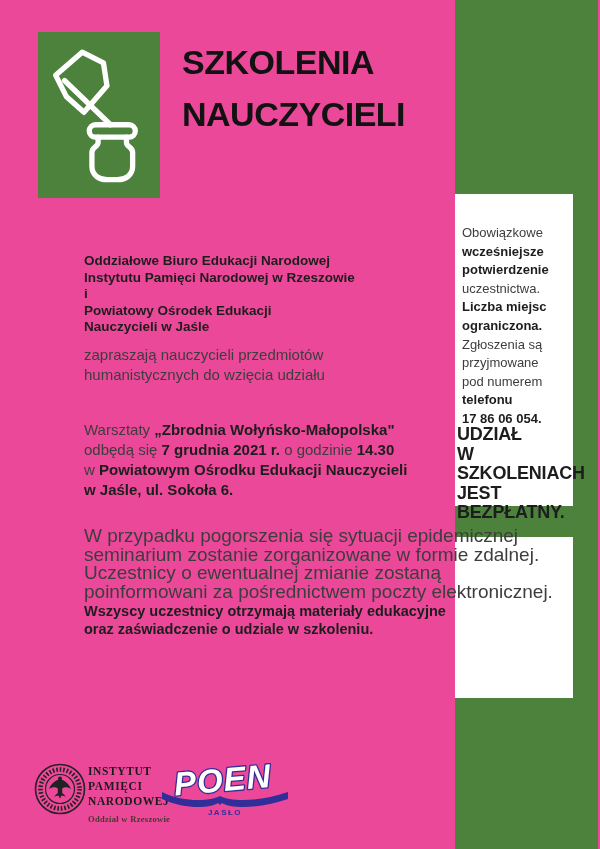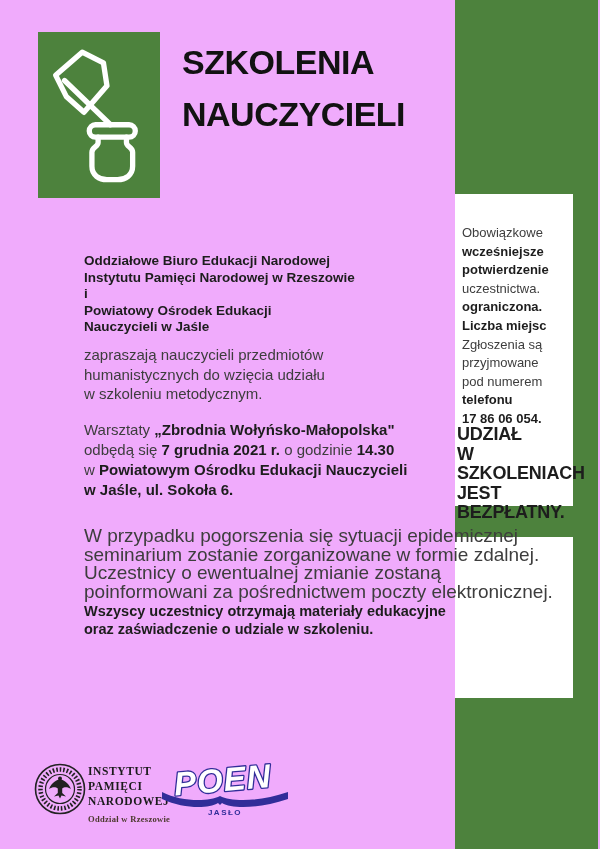--- a/index.html
+++ b/index.html
@@ -3,21 +3,21 @@
 <meta charset="utf-8">
 <style>
   :root{
     --green:#4d823d;
     --poenBlue:#312d99;
     --ink:#161616;
     --body:#3d3d3d;
   }
   html,body{margin:0;padding:0;background:#ffffff;}
   .page{
-    position:relative;width:600px;height:849px;background:#f0abfc;overflow:hidden;
+    position:relative;width:600px;height:849px;background:#ec4899;overflow:hidden;
     font-family:"Liberation Sans", sans-serif;color:var(--ink);
   }
   .abs{position:absolute;}
   
   .green-col{left:455px;top:0;width:143px;height:849px;background:var(--green);}
   .notch{background:#ffffff;}
   .notch1{left:455px;top:194px;width:118px;height:312px;}
   .notch2{left:455px;top:537px;width:118px;height:161px;}
   
   .quill-box{left:38px;top:32px;width:122px;height:166px;background:var(--green);display:flex;align-items:center;justify-content:center;}
@@ -67,21 +67,20 @@
       <div>Oddziałowe Biuro Edukacji Narodowej</div>
       <div>Instytutu Pamięci Narodowej w Rzeszowie</div>
       <div>i</div>
       <div>Powiatowy Ośrodek Edukacji</div>
       <div>Nauczycieli w Jaśle</div>
     </div>
 
   <div class="abs invitation">
       <div>zapraszają nauczycieli przedmiotów</div>
       <div>humanistycznych do wzięcia udziału</div>
-      <div>w szkoleniu metodycznym.</div>
     </div>
 
   <div class="abs workshop">
     <div><span>Warsztaty </span><b>„Zbrodnia Wołyńsko-Małopolska"</b></div>
     <div><span>odbędą się </span><b>7 grudnia 2021 r.</b><span> o godzinie </span><b>14.30</b></div>
     <div><span>w </span><b>Powiatowym Ośrodku Edukacji Nauczycieli</b></div>
     <div><b>w Jaśle, ul. Sokoła 6.</b></div>
   </div>
 
   <div class="abs covid">
@@ -94,22 +93,22 @@
   <div class="abs materials">
       <div>Wszyscy uczestnicy otrzymają materiały edukacyjne</div>
       <div>oraz zaświadczenie o udziale w szkoleniu.</div>
     </div>
 
   <div class="abs reg">
       <div>Obowiązkowe</div>
       <div class="b">wcześniejsze</div>
       <div class="b">potwierdzenie</div>
       <div>uczestnictwa.</div>
+      <div class="b">Liczba miejsc</div>
       <div class="b">ograniczona.</div>
-      <div class="b">Liczba miejsc</div>
       <div>Zgłoszenia są</div>
       <div>przyjmowane</div>
       <div>pod numerem</div>
       <div class="b">telefonu</div>
       <div class="b">17 86 06 054.</div>
     </div>
 
   <div class="abs free">
       <div>UDZIAŁ</div>
       <div>W SZKOLENIACH</div>

